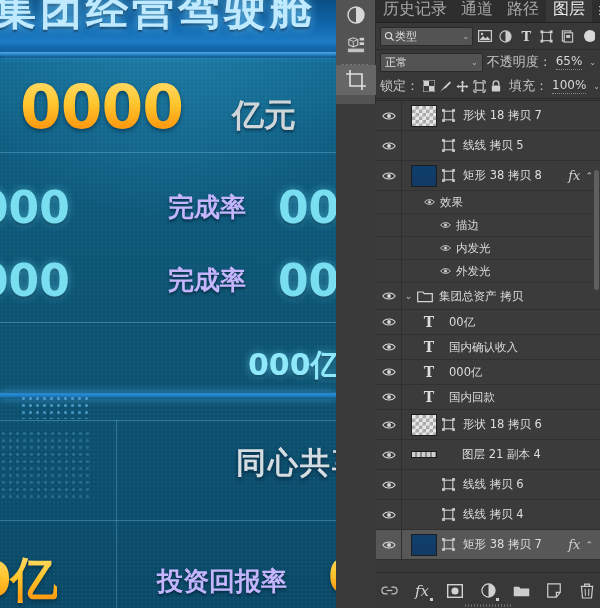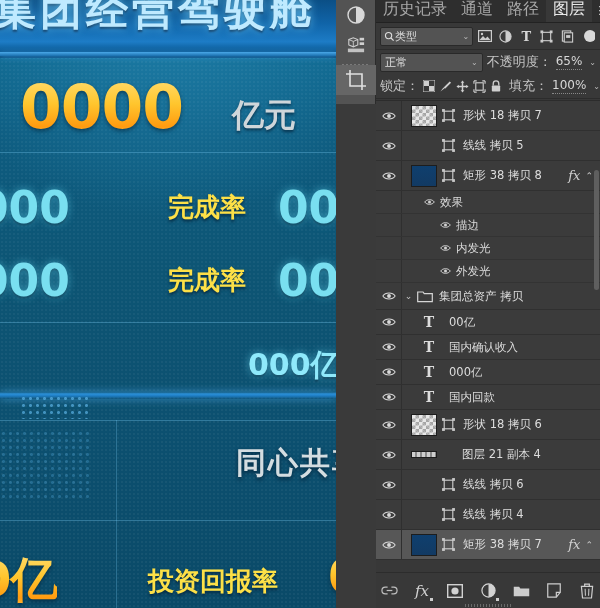--- a/index.html
+++ b/index.html
@@ -89,21 +89,21 @@
     white-space: nowrap;
   }
   .big-cyan {
     position: absolute;
     font-size: 44px; font-weight: 700; color: #79dff0;
     text-shadow: 0 0 8px rgba(100,220,245,.5), 0 2px 2px rgba(0,25,45,.55);
     white-space: nowrap;
   }
   .label-gray {
     position: absolute;
-    font-size: 26px; font-weight: 700; color: #fde047;
+    font-size: 26px; font-weight: 700; color: #c4b5fd;
     text-shadow: 0 2px 3px rgba(0,20,40,.65);
     white-space: nowrap;
   }
   .cyan-num-med {
     position: absolute;
     font-size: 30px; font-weight: 700; color: #8fe9fb;
     text-shadow: 0 0 9px rgba(110,225,250,.6), 0 2px 2px rgba(0,25,45,.5);
     white-space: nowrap;
   }
   .slogan {
@@ -315,21 +315,21 @@
 
     <div class="big-cyan" style="left:-22px; top:255px;">000</div>
     <div class="label-gray" style="left:168px; top:263px;">完成率</div>
     <div class="big-cyan" style="left:278px; top:255px;">00%</div>
 
     <div class="cyan-num-med" style="left:248px; top:345px;">000亿</div>
 
     <div class="slogan" style="left:236px; top:443px;">同心共享</div>
 
     <div class="big-orange" style="left:-22px; top:548px; font-size:48px;">0亿</div>
-    <div class="label-gray" style="left:148px; top:564px;">投资回报率</div>
+    <div class="label-gray" style="left:157px; top:564px;">投资回报率</div>
     <div class="big-orange" style="left:328px; top:548px; font-size:48px;">0</div>
   </div>
 
   <div id="tool-strip">
     <div class="tool-btn">
       <svg width="20" height="20" viewBox="0 0 20 20">
         <circle cx="10" cy="10" r="8" fill="none" stroke="#d8d8d8" stroke-width="1.4"></circle>
         <path d="M10 2 A8 8 0 0 1 10 18 Z" fill="#d8d8d8"></path>
       </svg>
     </div>

